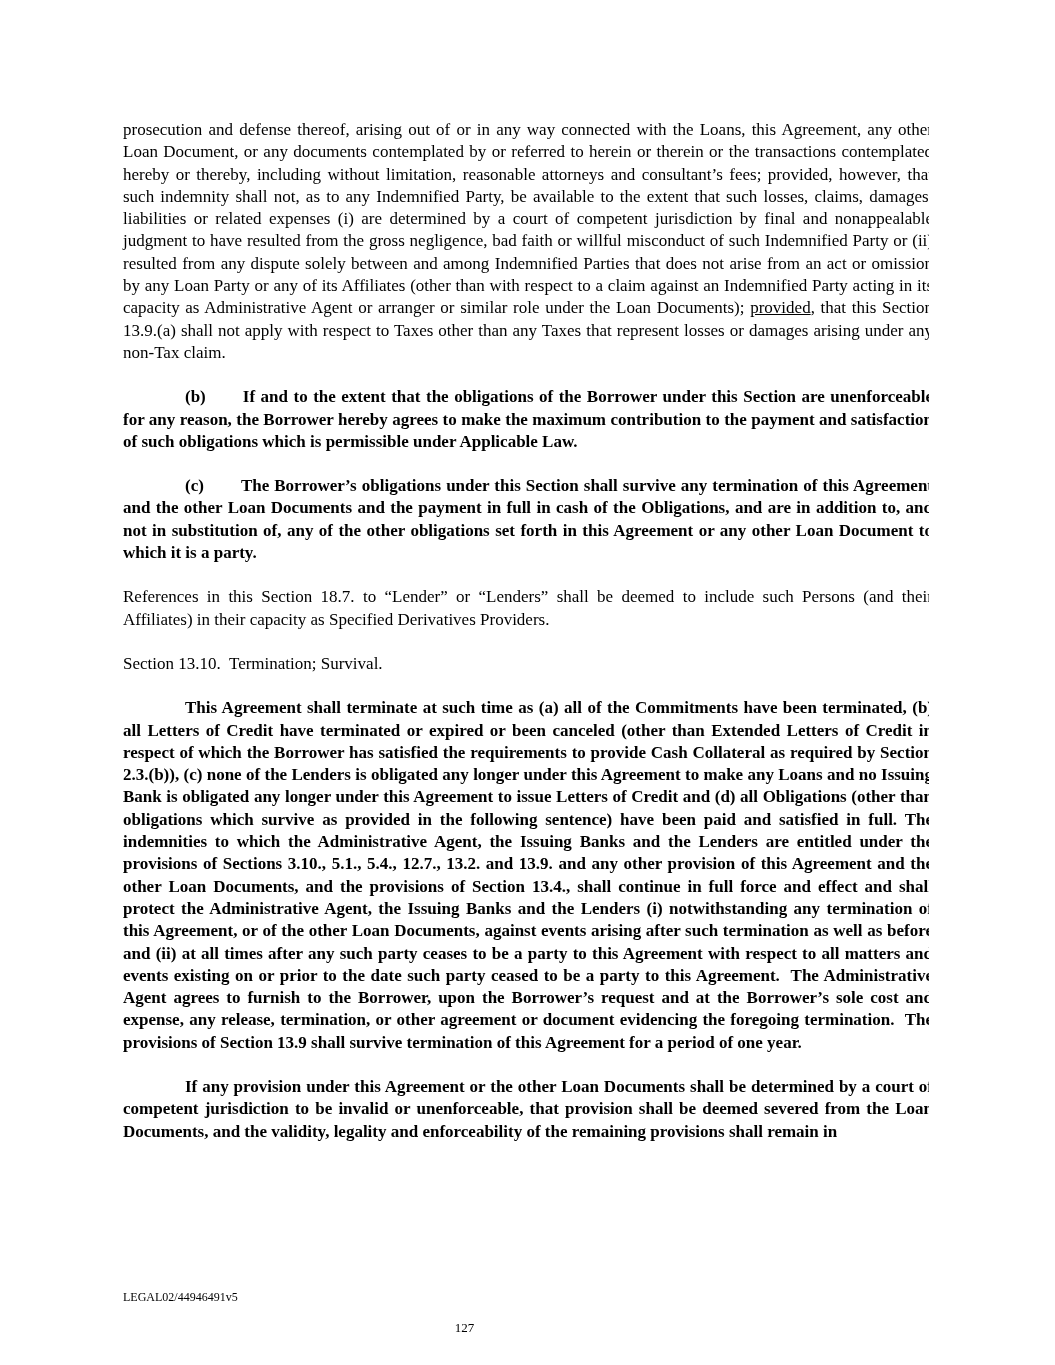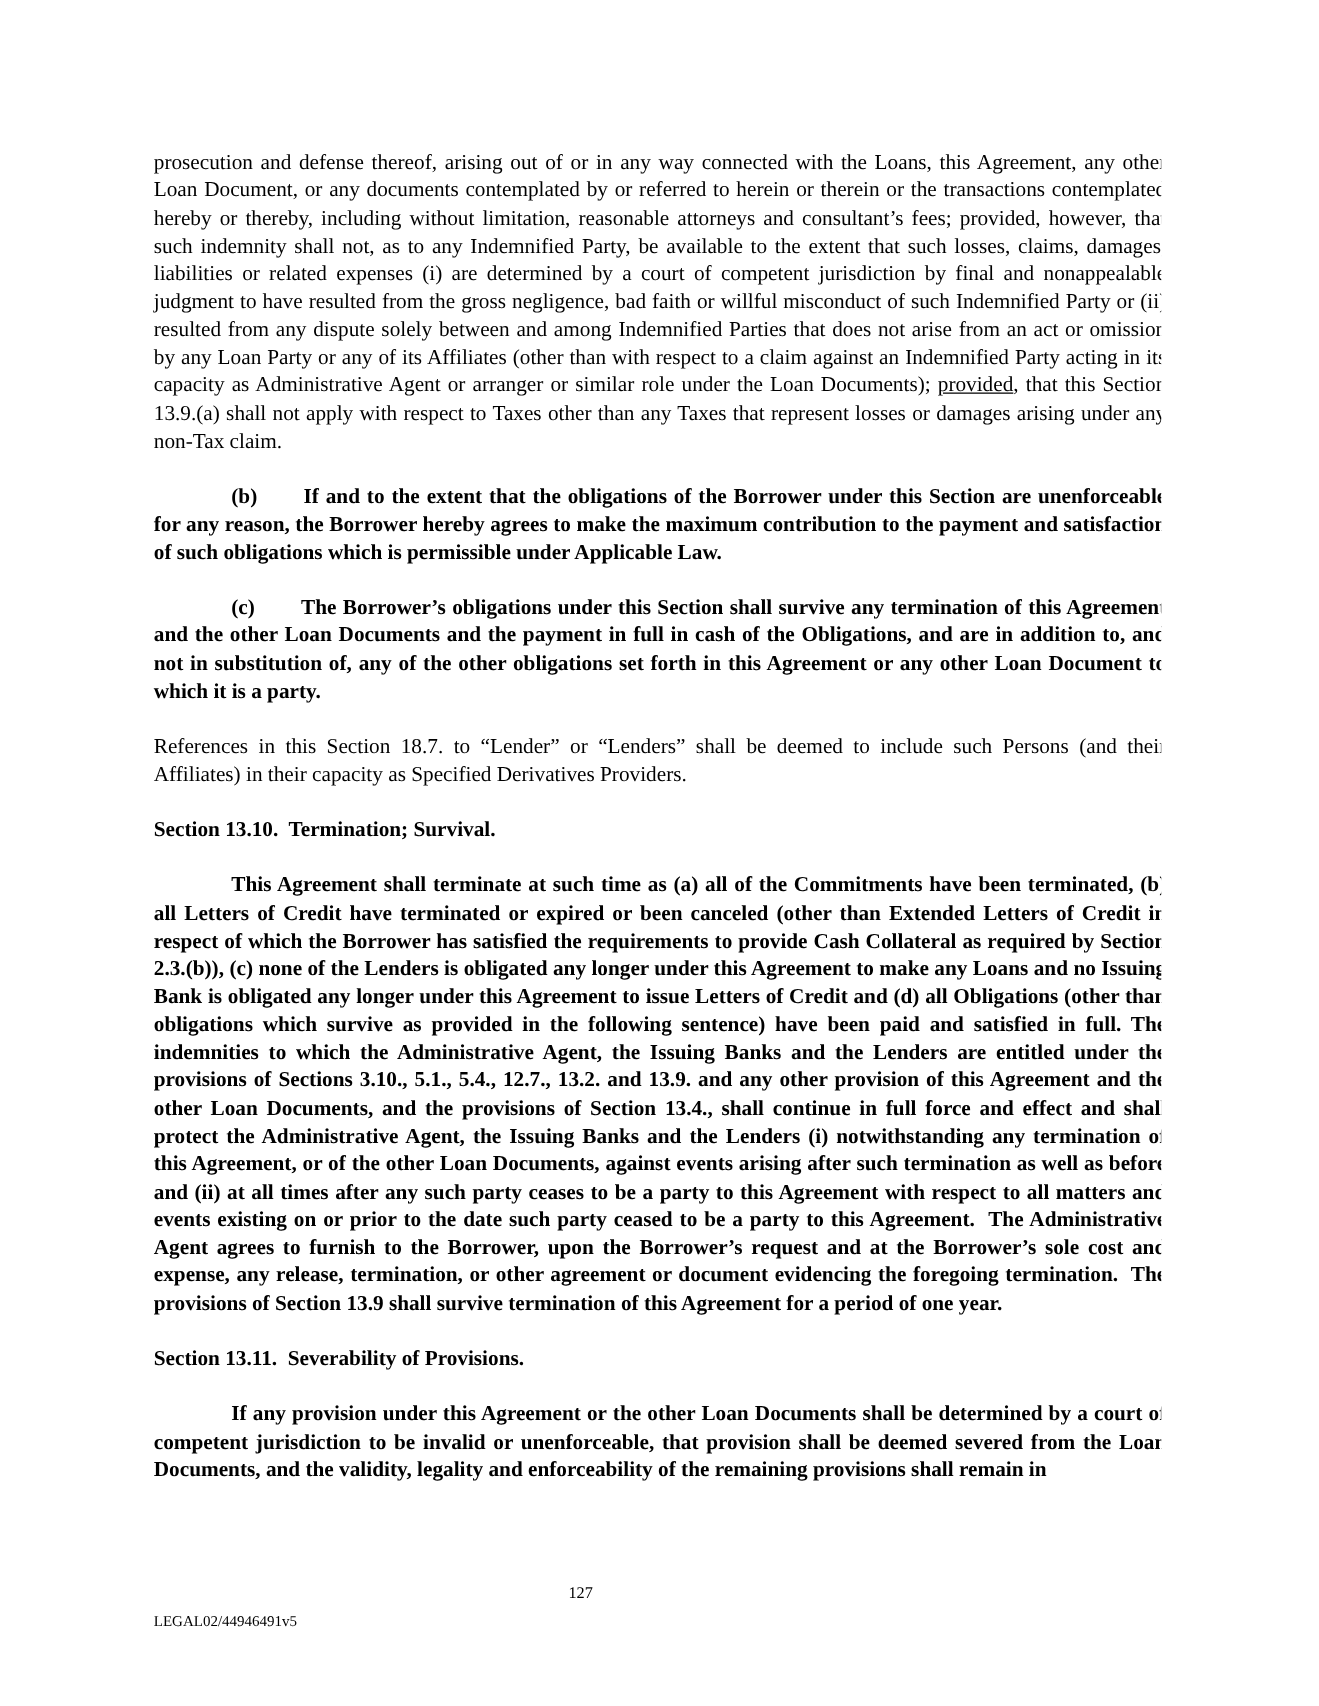--- a/index.html
+++ b/index.html
@@ -32,29 +32,29 @@
     text-indent: 62px;
     font-weight: bold;
   }
   .plabel {
     margin-right: 37px;
   }
   .heading {
     margin: 0 0 22px 0;
     font-size: 17px;
     line-height: 22.3px;
-    font-weight: bold;
+    font-weight: normal;
     text-align: left;
   }
   .u {
     text-decoration: underline;
   }
   .pageno {
     position: absolute;
-    top: 1266px;
+    top: 1320px;
     left: 0;
     width: 100%;
     text-align: center;
     font-size: 13px;
     line-height: 16px;
   }
   .footer-id {
     position: absolute;
     top: 1289px;
     left: 123px;
@@ -73,21 +73,20 @@
     <p class="para indent"><span class="plabel">(b)</span><span>If and to the extent that the obligations of the Borrower under this Section are unenforceable for any reason, the Borrower hereby agrees to make the maximum contribution to the payment and satisfaction of such obligations which is permissible under Applicable Law.</span></p>
 
     <p class="para indent"><span class="plabel">(c)</span><span>The Borrower’s obligations under this Section shall survive any termination of this Agreement and the other Loan Documents and the payment in full in cash of the Obligations, and are in addition to, and not in substitution of, any of the other obligations set forth in this Agreement or any other Loan Document to which it is a party.</span></p>
 
     <p class="para">References in this Section 18.7. to “Lender” or “Lenders” shall be deemed to include such Persons (and their Affiliates) in their capacity as Specified Derivatives Providers.</p>
 
     <p class="heading">Section 13.10.&nbsp; Termination; Survival.</p>
 
     <p class="para indent">This Agreement shall terminate at such time as (a) all of the Commitments have been terminated, (b) all Letters of Credit have terminated or expired or been canceled (other than Extended Letters of Credit in respect of which the Borrower has satisfied the requirements to provide Cash Collateral as required by Section 2.3.(b)), (c) none of the Lenders is obligated any longer under this Agreement to make any Loans and no Issuing Bank is obligated any longer under this Agreement to issue Letters of Credit and (d) all Obligations (other than obligations which survive as provided in the following sentence) have been paid and satisfied in full. The indemnities to which the Administrative Agent, the Issuing Banks and the Lenders are entitled under the provisions of Sections 3.10., 5.1., 5.4., 12.7., 13.2. and 13.9. and any other provision of this Agreement and the other Loan Documents, and the provisions of Section 13.4., shall continue in full force and effect and shall protect the Administrative Agent, the Issuing Banks and the Lenders (i)&nbsp;notwithstanding any termination of this Agreement, or of the other Loan Documents, against events arising after such termination as well as before and (ii) at all times after any such party ceases to be a party to this Agreement with respect to all matters and events existing on or prior to the date such party ceased to be a party to this Agreement.&nbsp; The Administrative Agent agrees to furnish to the Borrower, upon the Borrower’s request and at the Borrower’s sole cost and expense, any release, termination, or other agreement or document evidencing the foregoing termination.&nbsp; The provisions of Section 13.9 shall survive termination of this Agreement for a period of one year.</p>
 
-    <p class="heading">Section 13.11.&nbsp; Severability of Provisions.</p>
 
     <p class="para indent">If any provision under this Agreement or the other Loan Documents shall be determined by a court of competent jurisdiction to be invalid or unenforceable, that provision shall be deemed severed from the Loan Documents, and the validity, legality and enforceability of the remaining provisions shall remain in</p>
 
   </div>
 
   <div class="pageno">127</div>
   <div class="footer-id">LEGAL02/44946491v5</div>
 </div>
 
 </body></html>

